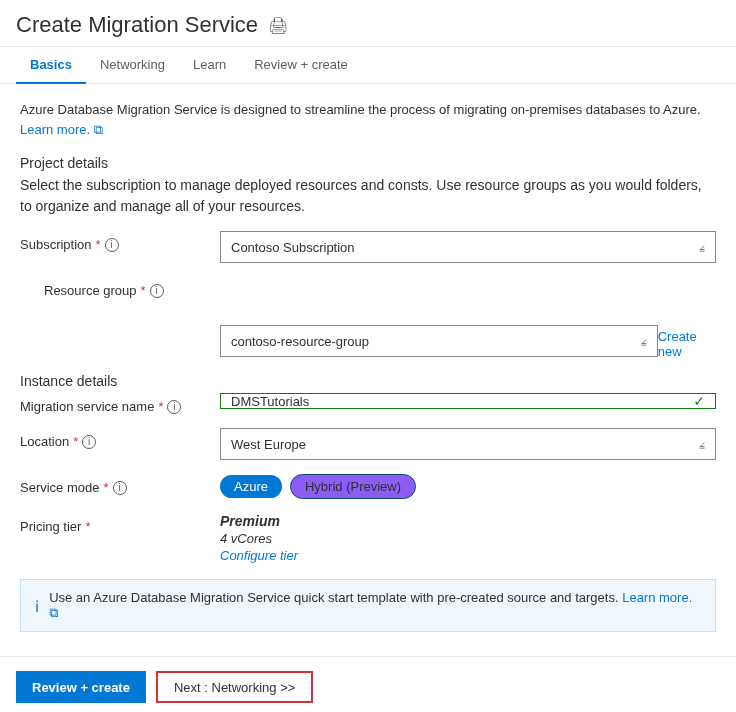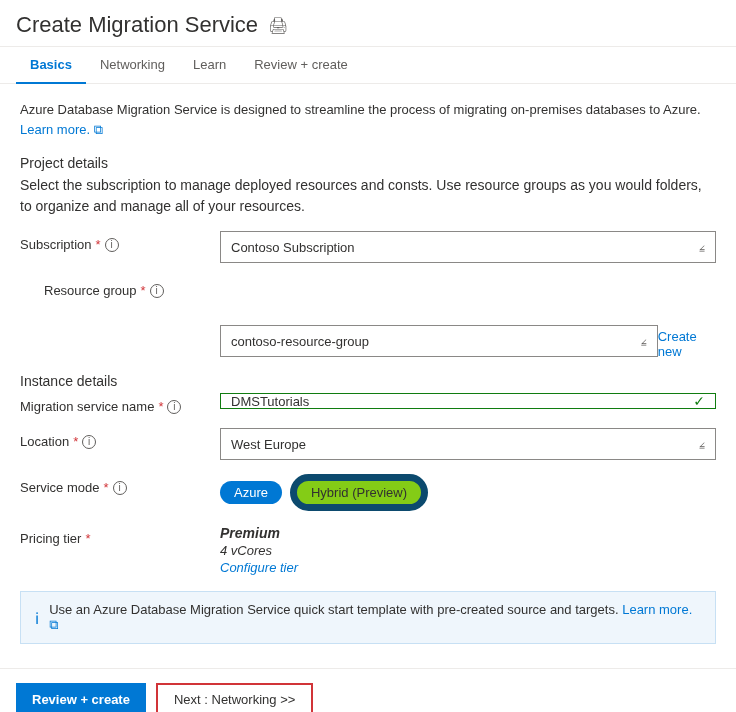--- a/index.html
+++ b/index.html
@@ -158,23 +158,23 @@
       padding: 4px 14px;
       border-radius: 20px;
       font-size: 13px;
       cursor: pointer;
     }
     .mode-pill.active {
       background: #0078d4;
       color: #fff;
     }
     .mode-pill.inactive {
-      background: #84cc16;
-      color: #323130;
-      border: 7px solid #0c4a6e;
+      background: #8b5cf6;
+      color: #323130;
+      border: 1px solid #0c4a6e;
     }
     .pricing-block {
       font-size: 13px;
       font-style: italic;
     }
     .pricing-name {
       font-weight: 700;
       font-size: 14px;
       color: #323130;
     }

